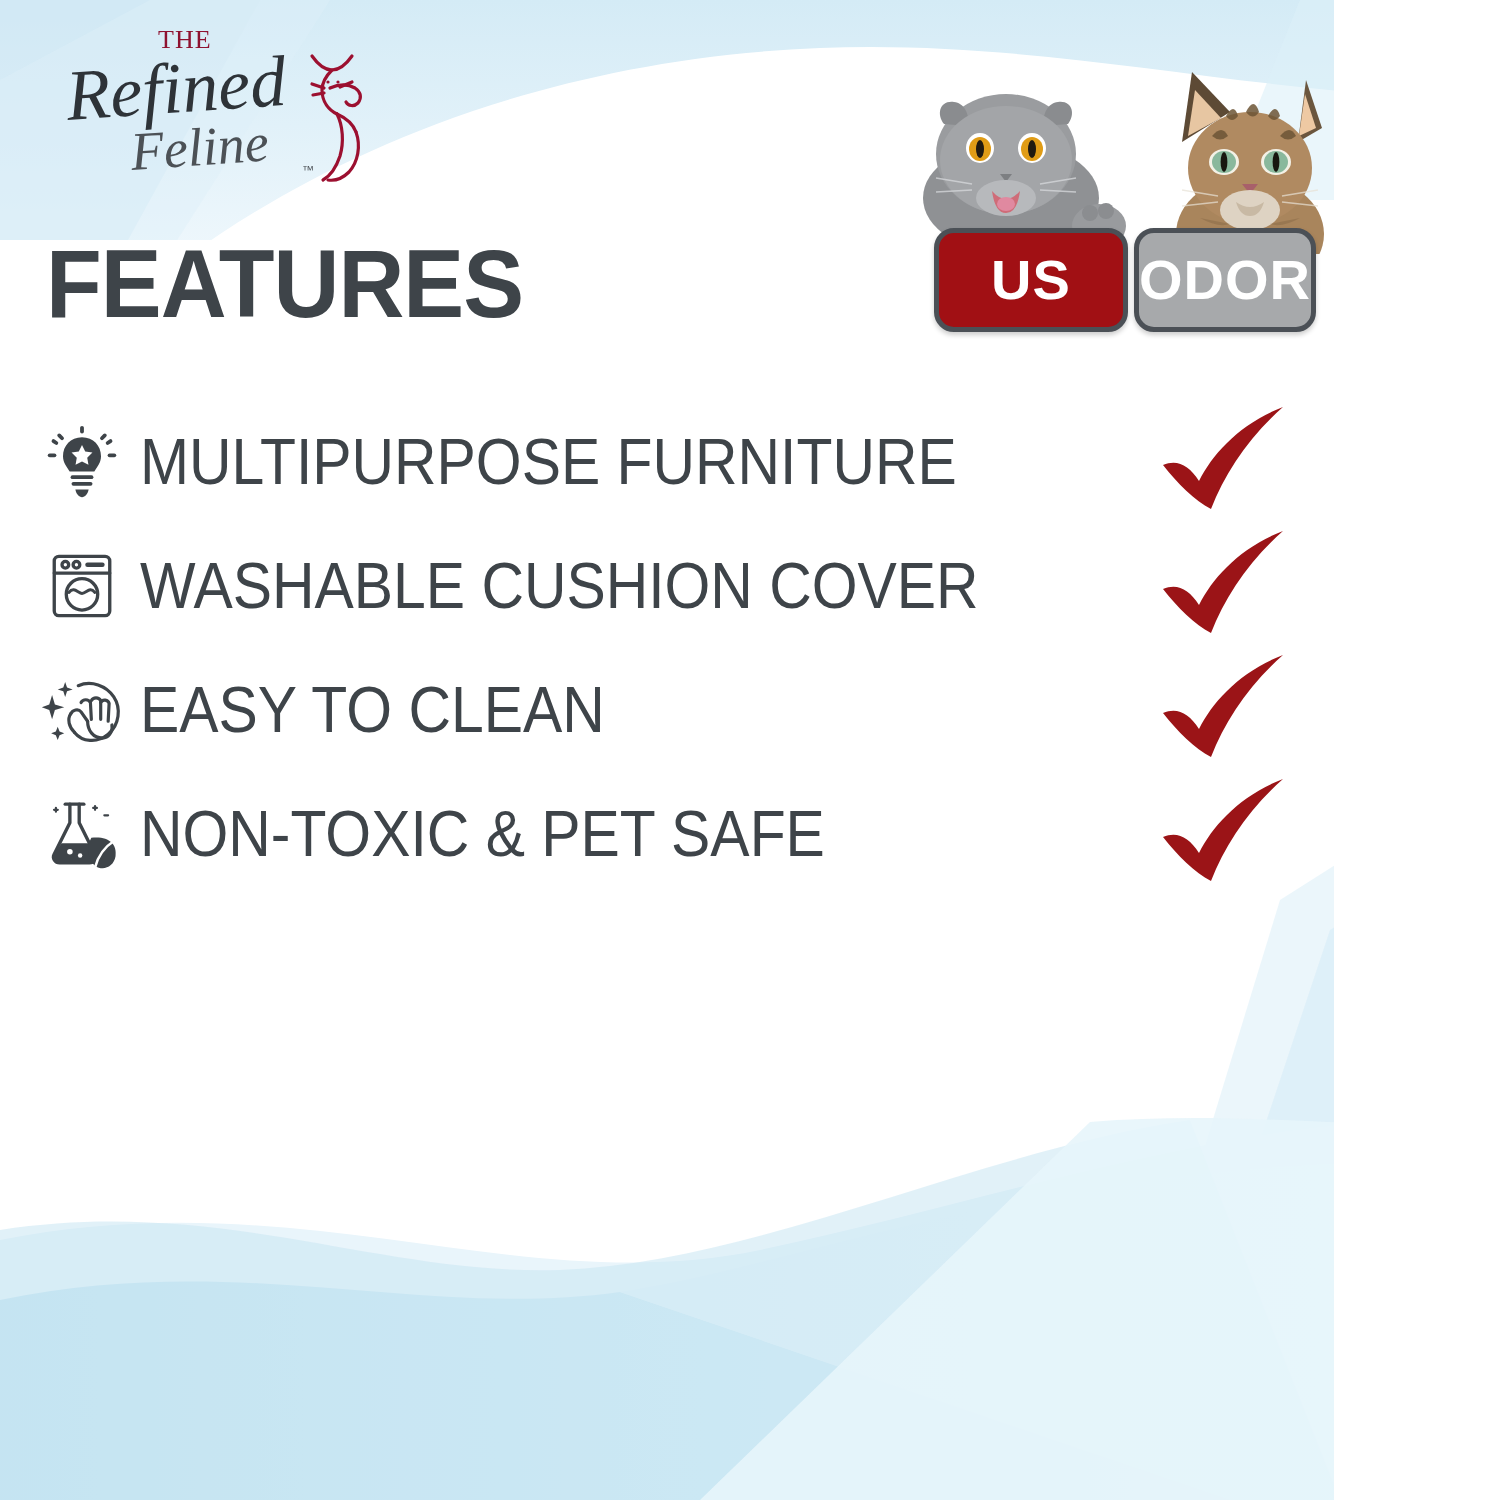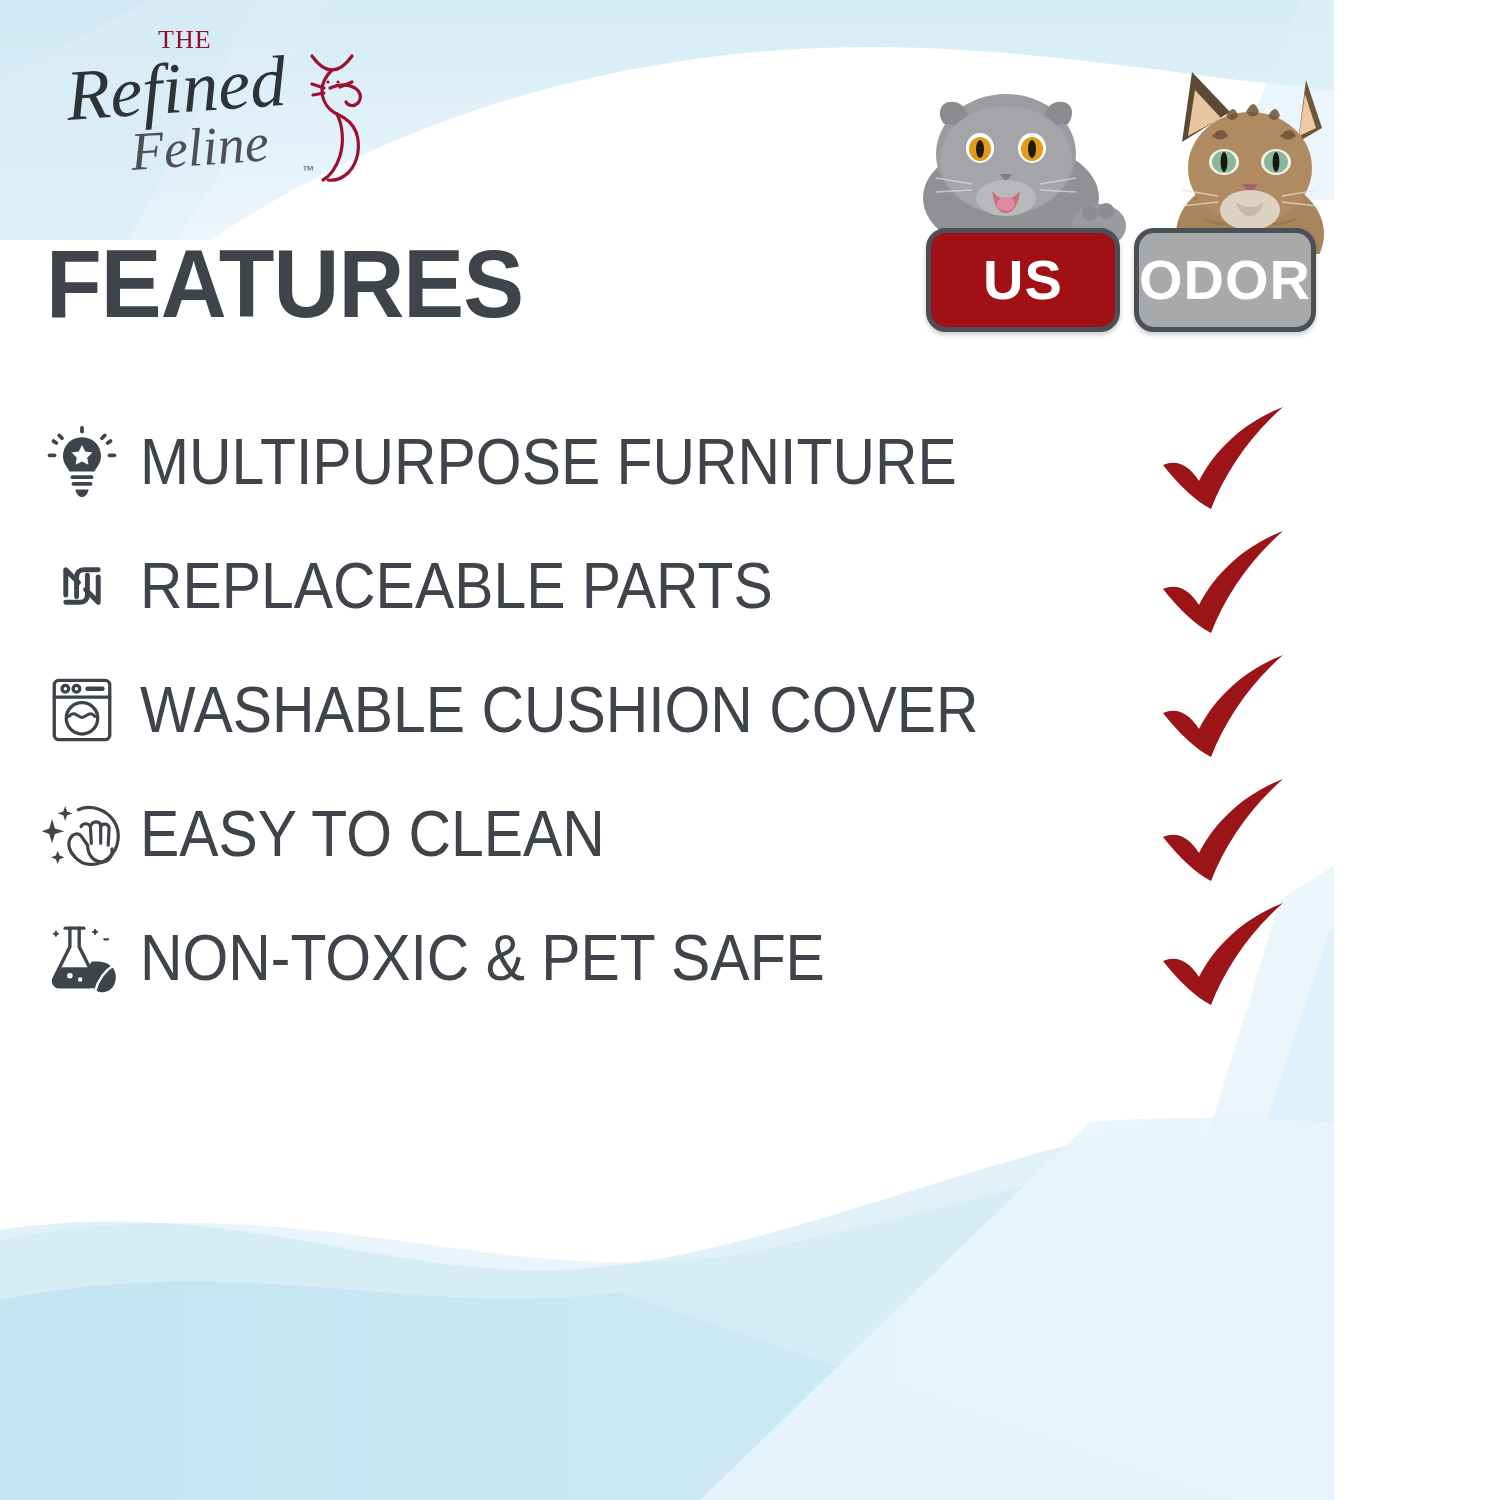--- a/index.html
+++ b/index.html
@@ -46,21 +46,21 @@
     width: 412px;
     height: 196px;
     z-index: 4;
   }
   .verdict-buttons {
     position: absolute;
     right: 18px;
     top: 228px;
     z-index: 6;
     display: flex;
-    gap: 14px;
+    gap: 6px;
     align-items: flex-start;
   }
   .vbtn {
     height: 104px;
     border-radius: 20px;
     border: 5px solid #4b5056;
     display: flex;
     align-items: center;
     justify-content: center;
     box-sizing: border-box;
@@ -317,41 +317,20 @@
             <path d="M8 58 C 22 52 34 58 44 74 C 58 46 86 16 128 0 C 94 30 70 66 56 102 C 40 94 22 76 8 58 Z" fill="#9b1417"></path>
           </svg>
       </div>
       <div class="mark-them">
         <svg viewBox="0 0 110 110" width="104" height="104">
             <path d="M16 12 C 28 6 36 12 48 36 C 58 22 70 16 88 18 C 76 30 68 42 64 54 C 78 60 88 70 96 84 C 80 76 68 74 58 78 C 52 92 44 100 30 104 C 40 88 42 76 40 66 C 28 62 18 48 16 12 Z" fill="#b4b6b8"></path>
           </svg>
       </div>
     </div>
 
-    <div class="feature-row">
-      <div class="feat-icon">
-        <svg viewBox="0 0 80 80" width="72" height="72" fill="none" stroke="#3e4449" stroke-width="5.5" stroke-linecap="round" stroke-linejoin="round">
-          <path d="M22 58 L 38 58 C 43 58 46 55 46 50 L 46 28"></path>
-          <path d="M36 36 L 22 22 L 22 50"></path>
-          <path d="M58 22 L 42 22 C 37 22 34 25 34 30 L 34 52"></path>
-          <path d="M44 44 L 58 58 L 58 30"></path>
-        </svg>
-      </div>
-      <div class="feat-label">REPLACEABLE PARTS</div>
-      <div class="mark-us">
-        <svg viewBox="0 0 140 110" width="140" height="110">
-            <path d="M8 58 C 22 52 34 58 44 74 C 58 46 86 16 128 0 C 94 30 70 66 56 102 C 40 94 22 76 8 58 Z" fill="#9b1417"></path>
-          </svg>
-      </div>
-      <div class="mark-them">
-        <svg viewBox="0 0 110 110" width="104" height="104">
-            <path d="M16 12 C 28 6 36 12 48 36 C 58 22 70 16 88 18 C 76 30 68 42 64 54 C 78 60 88 70 96 84 C 80 76 68 74 58 78 C 52 92 44 100 30 104 C 40 88 42 76 40 66 C 28 62 18 48 16 12 Z" fill="#b4b6b8"></path>
-          </svg>
-      </div>
-    </div>
 
     <div class="feature-row">
       <div class="feat-icon">
         <svg viewBox="0 0 80 80" width="74" height="74" fill="none" stroke="#3e4449" stroke-width="3.6" stroke-linecap="round" stroke-linejoin="round">
           <rect x="10" y="8" width="60" height="64" rx="5"></rect>
           <path d="M10 26 L 70 26"></path>
           <circle cx="22" cy="17" r="3.6"></circle>
           <circle cx="34" cy="17" r="3.6"></circle>
           <path d="M46 17 L 62 17" stroke-width="5"></path>
           <circle cx="40" cy="49" r="17"></circle>

